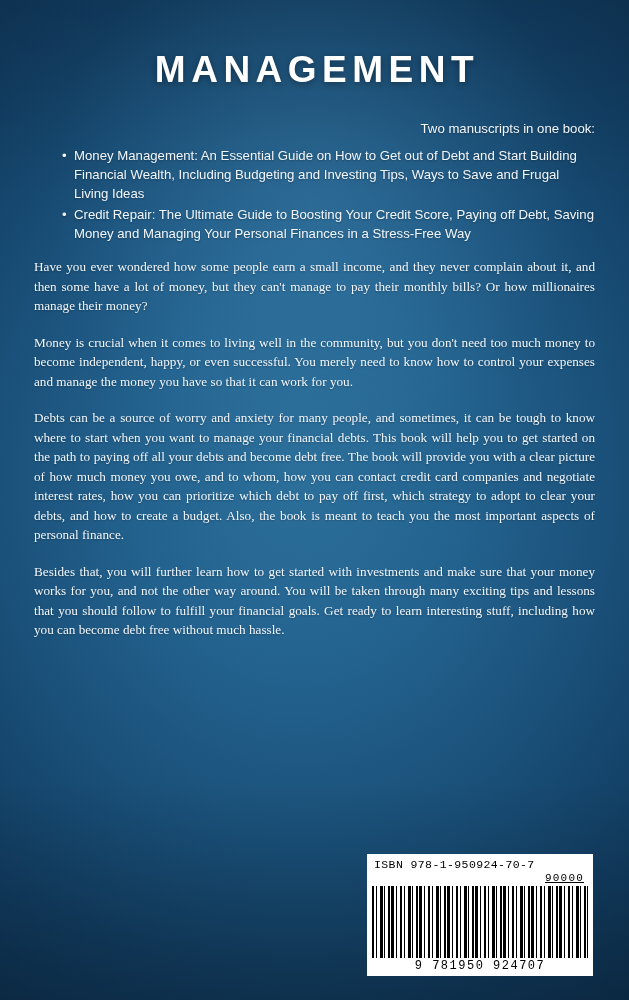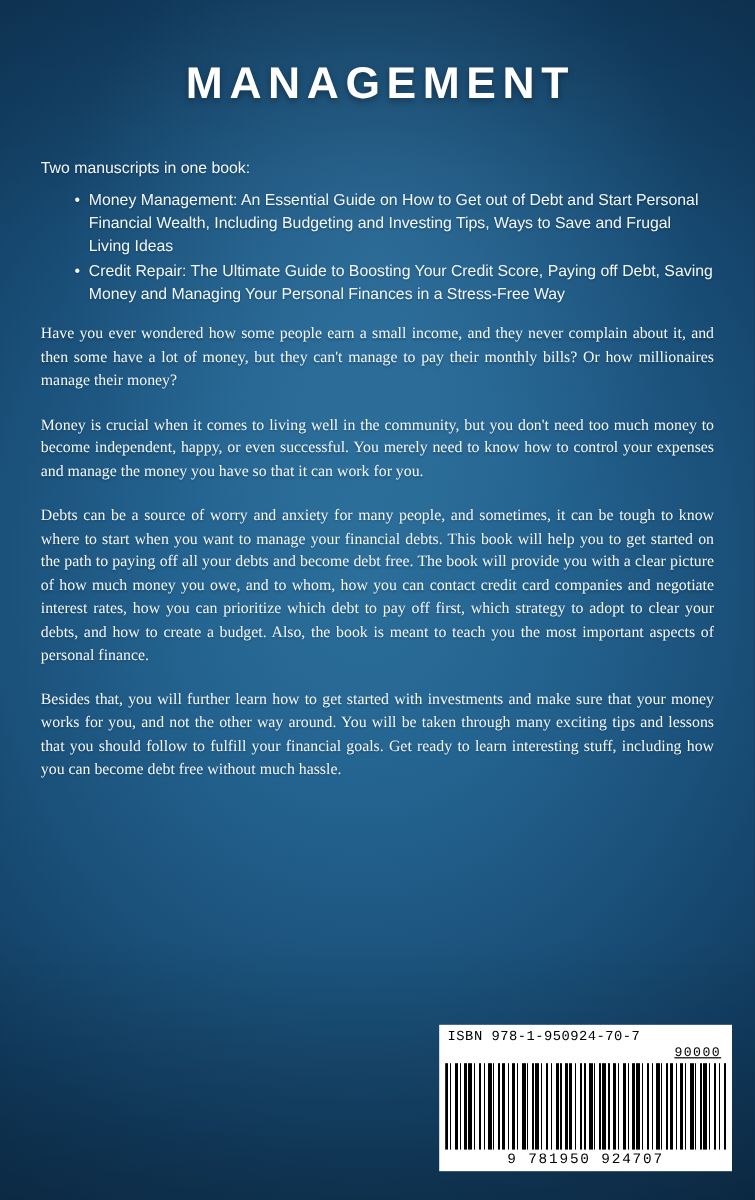--- a/index.html
+++ b/index.html
@@ -63,22 +63,22 @@
     z-index: 2;
     margin: 0 34px;
     padding-top: 28px;
     color: #f2f7fb;
     font-size: 13.2px;
     line-height: 19.5px;
     text-align: justify;
     text-shadow: 0 1px 2px rgba(0,0,0,0.28);
   }
   .intro-line {
-    margin: 11px 0 8px 0;
-    text-align: left;
+    margin: 0 0 8px 0;
+    text-align: right;
   }
   ul.manuscripts {
     margin: 0 0 14px 0;
     padding-left: 30px;
     list-style: none;
   }
   ul.manuscripts li {
     position: relative;
     margin-bottom: 2px;
     padding-left: 10px;
@@ -94,23 +94,23 @@
   p.para {
     margin: 0 0 17px 0;
     font-family: Liberation Serif, serif;
   }
   p.para:last-child {
     margin-bottom: 0;
   }
   
   .barcode-area {
     position: absolute;
-    right: 19px;
+    right: 36px;
     bottom: 24px;
-    width: 244px;
+    width: 226px;
     background: #ffffff;
     padding: 4px 5px 2px 5px;
     box-sizing: border-box;
     z-index: 3;
   }
   .isbn-row {
     display: flex;
     justify-content: space-between;
     align-items: flex-start;
     font-family: "Liberation Mono", monospace;
@@ -159,21 +159,21 @@
 
   <div class="title-block">
     <div class="title-sub">MANAGEMENT</div>
   </div>
 
   <div class="body-text">
 
     <p class="intro-line">Two manuscripts in one book:</p>
 
     <ul class="manuscripts">
-      <li>Money Management: An Essential Guide on How to Get out of Debt and Start Personal Financial Wealth, Including Budgeting and Investing Tips, Ways to Save and Frugal Living Ideas</li>
+      <li>Money Management: An Essential Guide on How to Get out of Debt and Start Building Financial Wealth, Including Budgeting and Investing Tips, Ways to Save and Frugal Living Ideas</li>
       <li>Credit Repair: The Ultimate Guide to Boosting Your Credit Score, Paying off Debt, Saving Money and Managing Your Personal Finances in a Stress-Free Way</li>
     </ul>
 
     <p class="para">Have you ever wondered how some people earn a small income, and they never complain about it, and then some have a lot of money, but they can't manage to pay their monthly bills? Or how millionaires manage their money?</p>
     <p class="para">Money is crucial when it comes to living well in the community, but you don't need too much money to become independent, happy, or even successful. You merely need to know how to control your expenses and manage the money you have so that it can work for you.</p>
     <p class="para">Debts can be a source of worry and anxiety for many people, and sometimes, it can be tough to know where to start when you want to manage your financial debts. This book will help you to get started on the path to paying off all your debts and become debt free. The book will provide you with a clear picture of how much money you owe, and to whom, how you can contact credit card companies and negotiate interest rates, how you can prioritize which debt to pay off first, which strategy to adopt to clear your debts, and how to create a budget. Also, the book is meant to teach you the most important aspects of personal finance.</p>
     <p class="para">Besides that, you will further learn how to get started with investments and make sure that your money works for you, and not the other way around. You will be taken through many exciting tips and lessons that you should follow to fulfill your financial goals. Get ready to learn interesting stuff, including how you can become debt free without much hassle.</p>
 
   </div>
 

